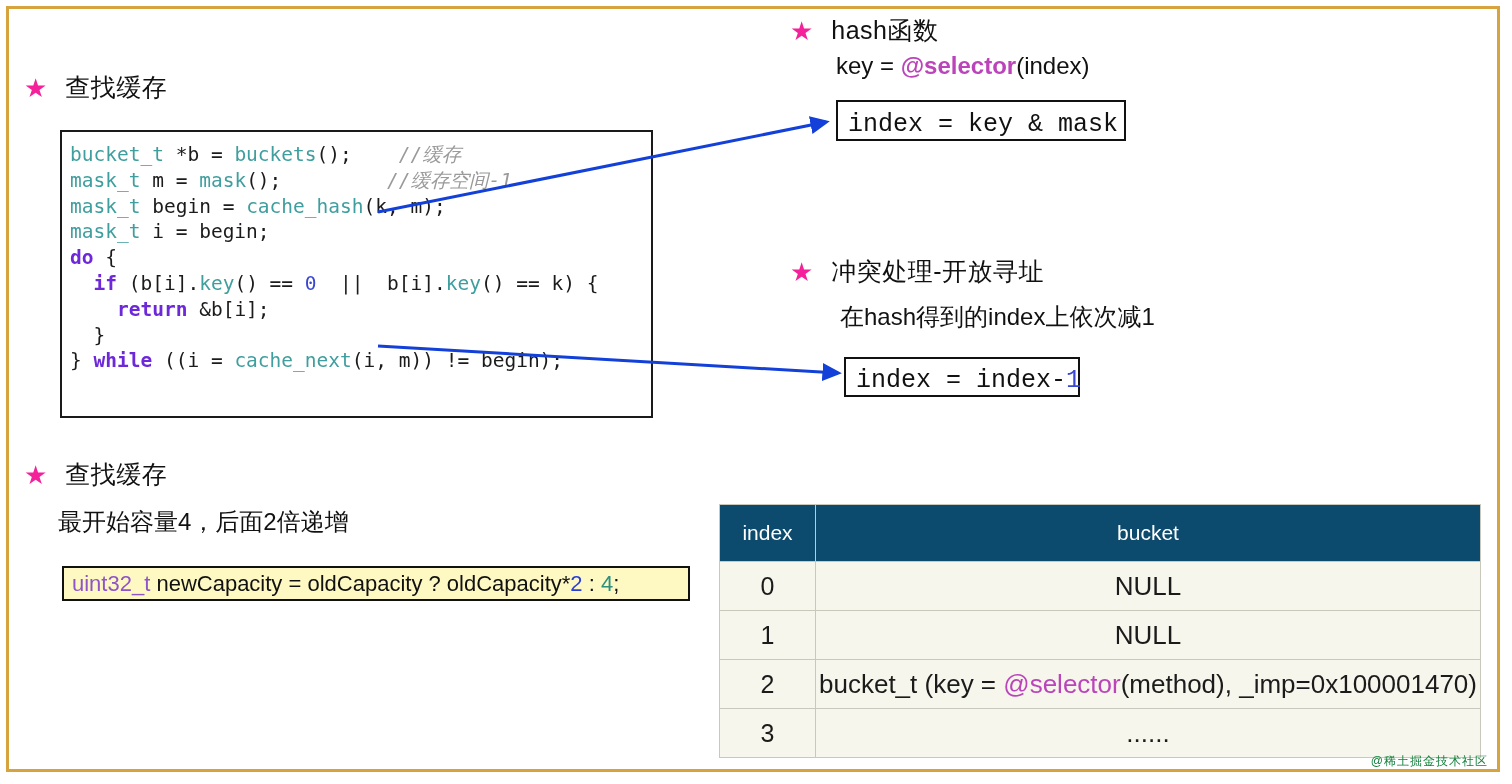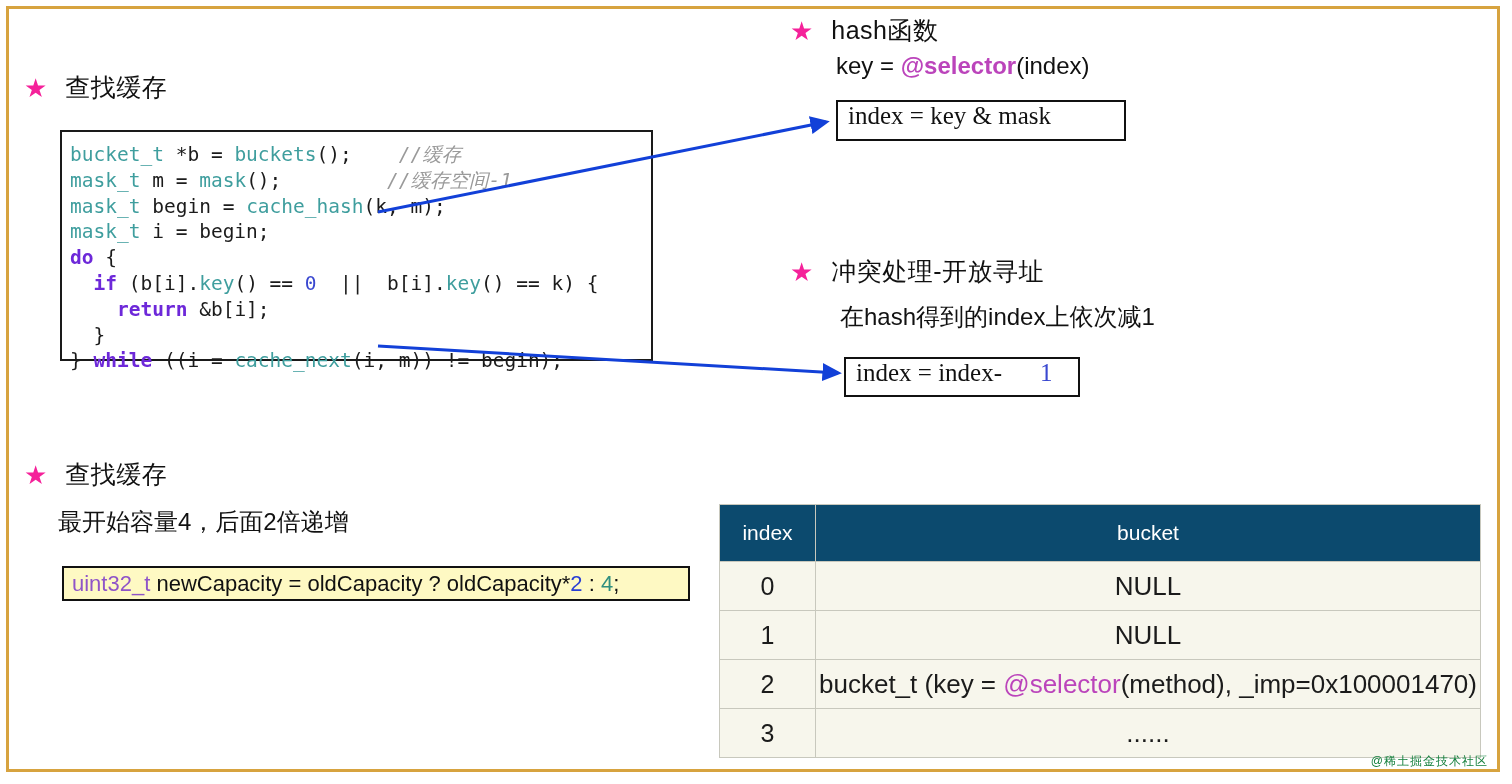--- a/index.html
+++ b/index.html
@@ -60,21 +60,21 @@
     color: #bb44bb;
     font-weight: bold;
   }
 
   
   #code-block {
     position: absolute;
     left: 60px;
     top: 130px;
     width: 593px;
-    height: 231px;
+    height: 288px;
     border: 2px solid #1a1a1a;
     background: #ffffff;
     box-sizing: border-box;
     font-family: "DejaVu Sans Mono", monospace;
     font-size: 19.5px;
     line-height: 25.8px;
     padding: 10px 0 0 8px;
     color: #1b1b1b;
     white-space: pre;
   }
@@ -83,42 +83,41 @@
   .c-kw     { color: #6d28d9; font-weight: bold; }
   .c-num    { color: #3a48d0; }
   .c-cmt    { color: #9a9a9a; font-style: italic; }
 
   
   .formula-box {
     position: absolute;
     border: 2px solid #111111;
     background: #ffffff;
     box-sizing: border-box;
-    font-family: Liberation Serif, serif;
+    font-family: Liberation Mono, monospace;
     color: #111111;
     white-space: pre;
     display: flex;
-    align-items: flex-start;
+    align-items: flex-end;
   }
   #formula-hash {
     left: 836px;
     top: 100px;
     width: 290px;
     height: 41px;
     font-size: 25px;
     padding-left: 10px;
   }
   #formula-probe {
     left: 844px;
     top: 357px;
     width: 236px;
     height: 40px;
     font-size: 25px;
     padding-left: 10px;
-    gap: 38px;
   }
   #formula-probe .blue { color: #3a48d0; }
 
   
   #capacity-box {
     position: absolute;
     left: 62px;
     top: 566px;
     width: 628px;
     height: 35px;

